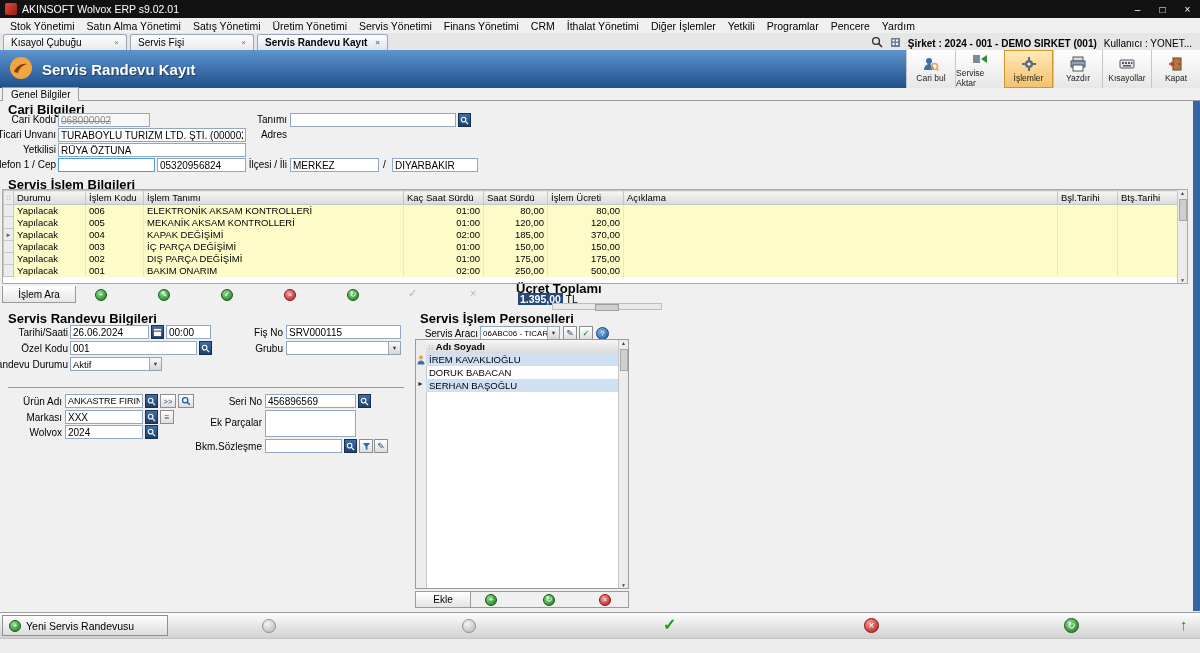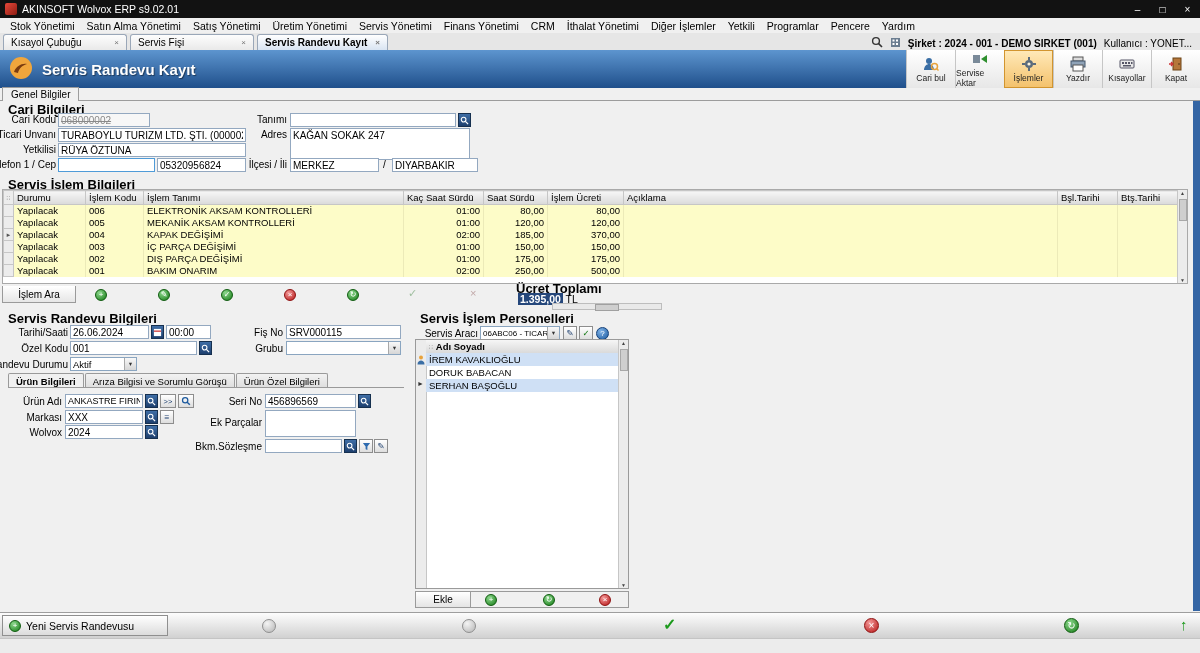--- a/index.html
+++ b/index.html
@@ -290,21 +290,20 @@
     <span class="lkp" style="left:458px;top:12px;">
       <svg width="9" height="9" viewBox="0 0 10 10">
           <circle cx="4" cy="4" r="2.6" fill="none" stroke="#fff" stroke-width="1.2"></circle>
           <line x1="6" y1="6" x2="9" y2="9" stroke="#fff" stroke-width="1.4"></line>
         </svg>
     </span>
 
     <div class="lbl" style="right:1144px;top:28px;">Ticari Unvanı</div>
     <input class="fld" style="left: 58px; top: 27px; width: 188px;" value="TURABOYLU TURIZM LTD. ŞTİ. (000002)">
     <div class="lbl" style="right:913px;top:28px;">Adres</div>
-    <textarea class="fld" style="left: 290px; top: 27px; width: 180px; height: 32px;">KAĞAN SOKAK 247</textarea>
 
     <div class="lbl" style="right:1144px;top:43px;">Yetkilisi</div>
     <input class="fld" style="left: 58px; top: 42px; width: 188px;" value="RÜYA ÖZTUNA">
 
     <div class="lbl" style="right:1144px;top:58px;">Telefon 1 / Cep</div>
     <input class="fld focus" style="left: 58px; top: 57px; width: 97px;" value="">
     <input class="fld" style="left: 157px; top: 57px; width: 89px;" value="05320956824">
     <div class="lbl" style="right:913px;top:58px;">İlçesi / İli</div>
     <input class="fld" style="left: 290px; top: 57px; width: 89px;" value="MERKEZ">
     <div class="lbl" style="left:383px;top:58px;">/</div>
@@ -464,36 +463,25 @@
           <line x1="6" y1="6" x2="9" y2="9" stroke="#fff" stroke-width="1.4"></line>
         </svg>
     </span>
     <div class="lbl" style="right:917px;top:242px;">Grubu</div>
     <div class="cbo" style="left:286px;top:240px;width:115px;">
       <span class="txt"></span>
       <span class="arr">▼</span>
     </div>
 
     <div class="lbl" style="right:1132px;top:258px;">Randevu Durumu</div>
-    <div class="cbo" style="left:70px;top:256px;width:67px;">
+    <div class="cbo" style="left:70px;top:256px;width:92px;">
       <span class="txt">Aktif</span>
       <span class="arr">▼</span>
     </div>
 
-    <div class="subtabs">
-      <div class="subtab active">
-          <span>Ürün Bilgileri</span>
-        </div>
-      <div class="subtab">
-          <span>Arıza Bilgisi ve Sorumlu Görüşü</span>
-        </div>
-      <div class="subtab">
-          <span>Ürün Özel Bilgileri</span>
-        </div>
-    </div>
     <div class="tabline"></div>
 
     <div class="lbl" style="right:1138px;top:295px;">Ürün Adı</div>
     <input class="fld" style="left: 65px; top: 293px; width: 78px; font-size: 9px;" value="ANKASTRE FIRIN">
     <span class="lkp" style="left:145px;top:293px;">
       <svg width="9" height="9" viewBox="0 0 10 10">
           <circle cx="4" cy="4" r="2.6" fill="none" stroke="#fff" stroke-width="1.2"></circle>
           <line x1="6" y1="6" x2="9" y2="9" stroke="#fff" stroke-width="1.4"></line>
         </svg>
     </span>

